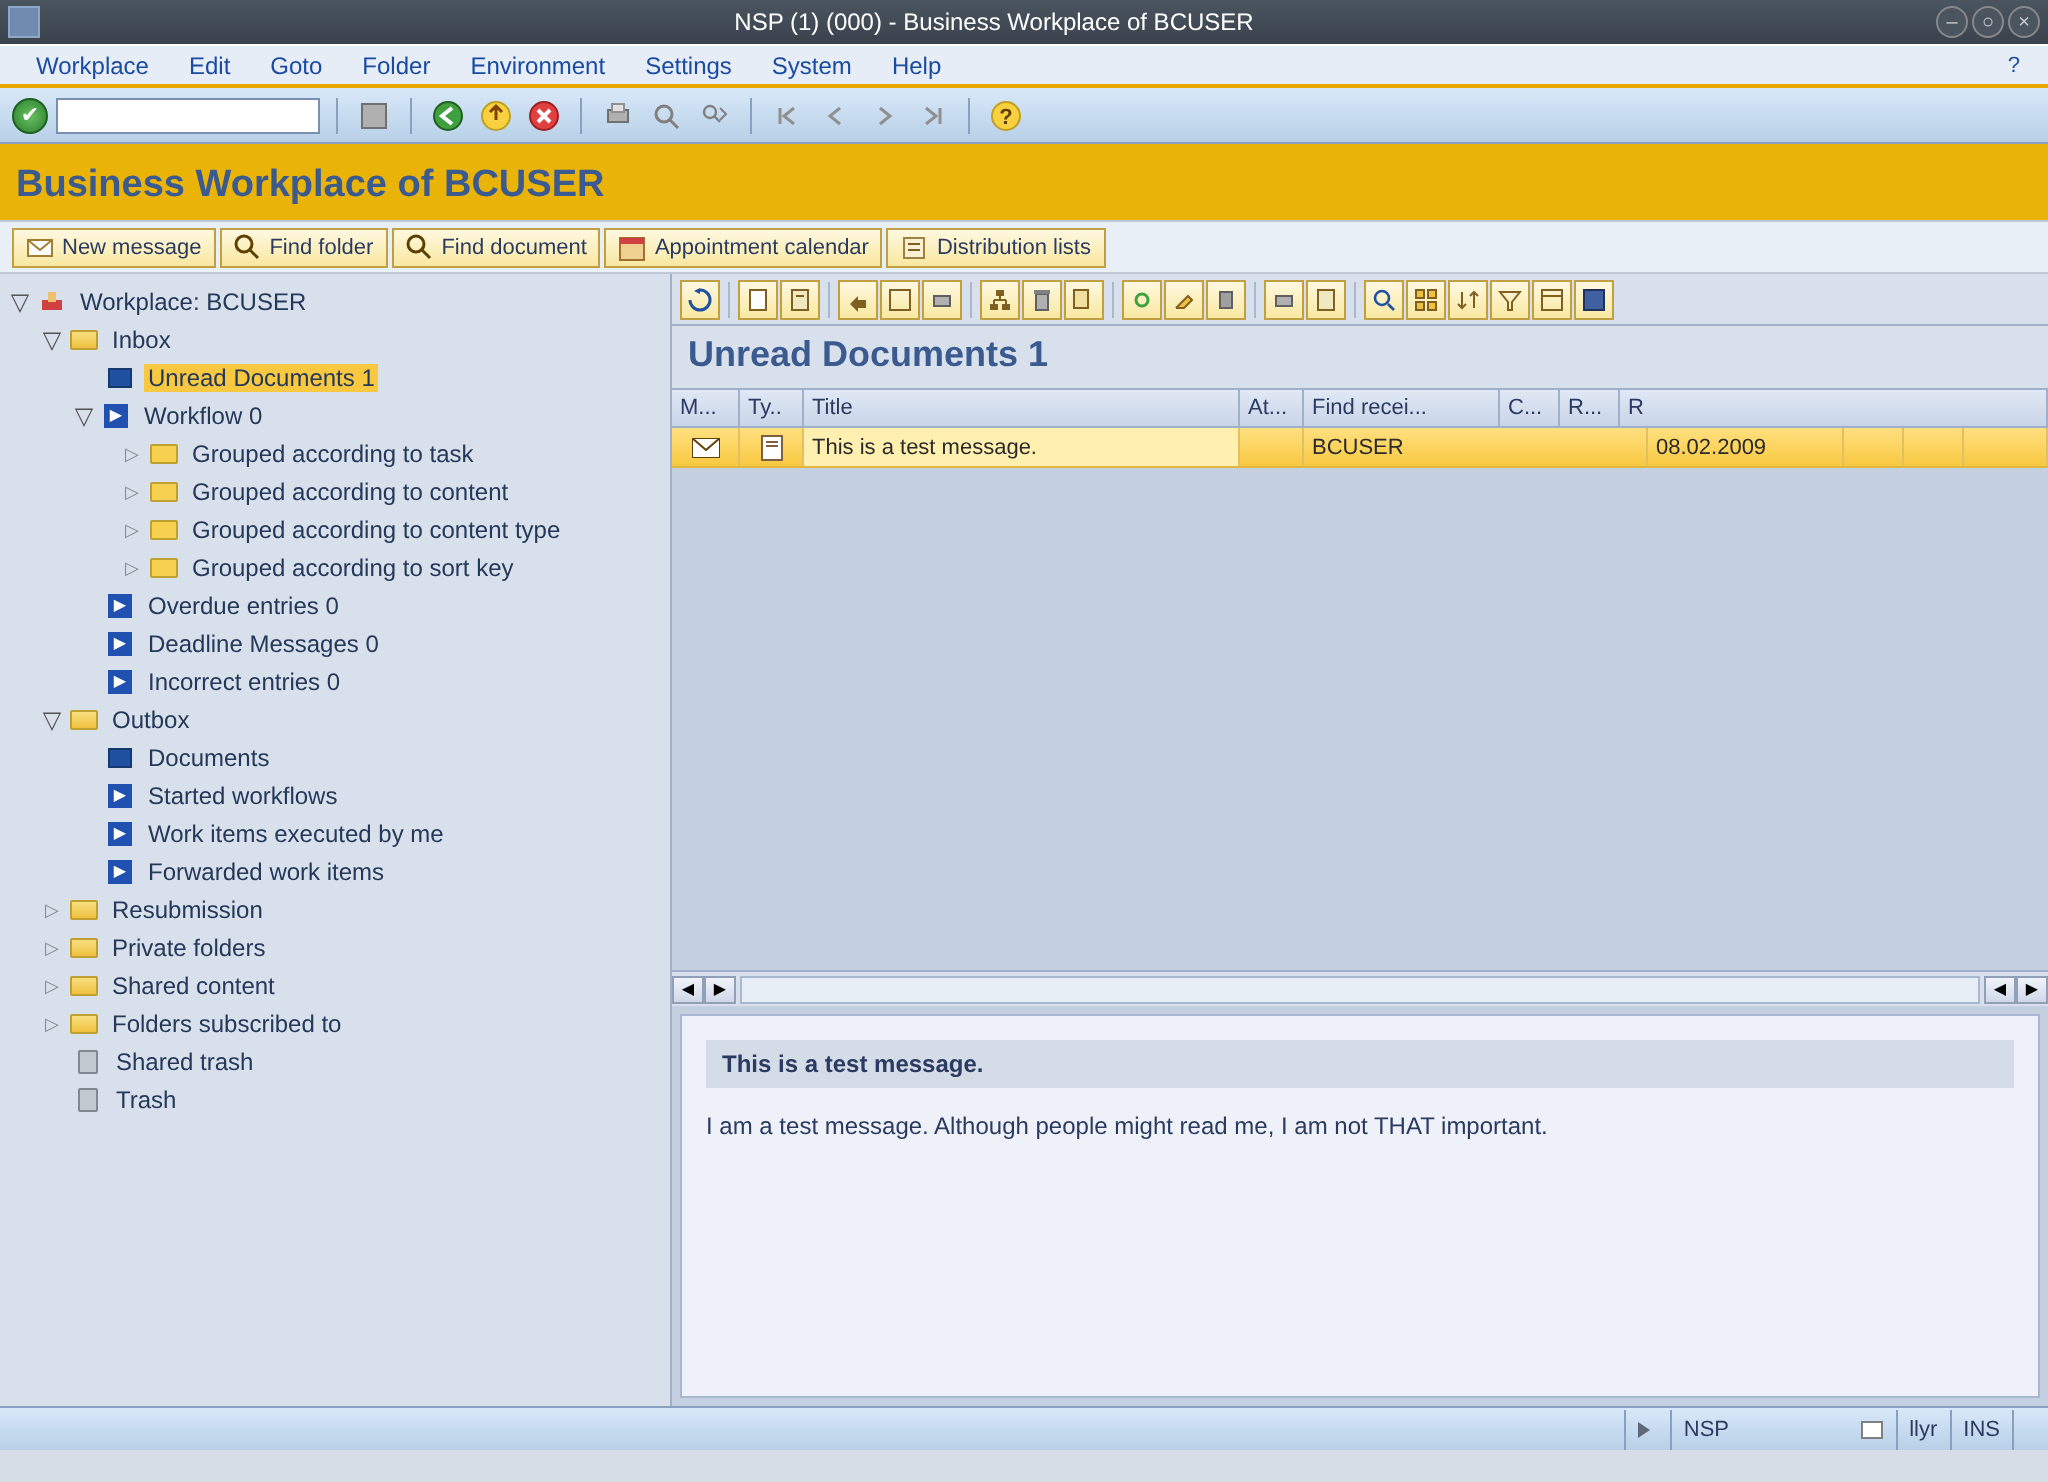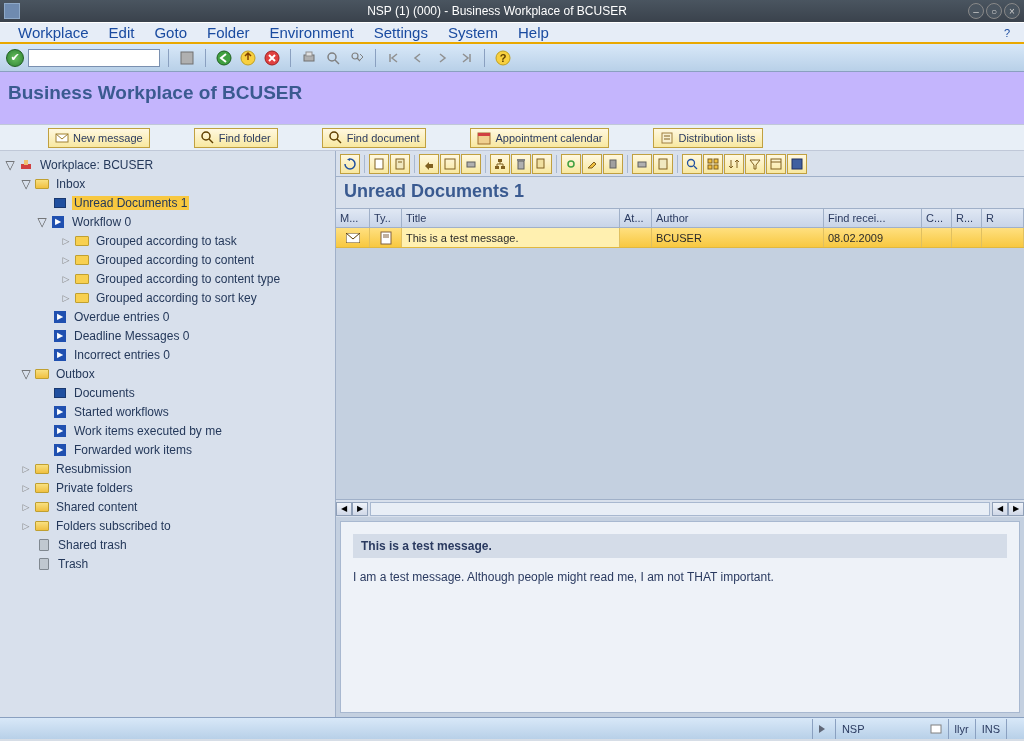--- a/index.html
+++ b/index.html
@@ -3,31 +3,31 @@
 <meta charset="utf-8">
 <style>
 * { box-sizing: border-box; margin: 0; padding: 0; }
 body { font-family: Arial, sans-serif; font-size: 11px; background: #d6dde6; width: 1024px; height: 741px; overflow: hidden; }
 .titlebar { background: linear-gradient(#4a5560, #3a424c); color: #fff; height: 22px; display: flex; align-items: center; padding: 0 4px; }
 .titlebar .appicon { width: 16px; height: 16px; background: #6f8bb0; border: 1px solid #8ea9c8; margin-right: 6px; }
 .titlebar .title { flex: 1; text-align: center; font-size: 12px; }
 .titlebar .winbtns { display: flex; gap: 2px; }
 .titlebar .winbtn { width: 16px; height: 16px; border-radius: 50%; border: 1px solid #888; background: #4a5560; color: #ccc; font-size: 10px; display: flex; align-items: center; justify-content: center; cursor: pointer; }
 .menubar { background: #e6edf7; height: 22px; display: flex; align-items: center; padding: 0 8px; border-top: 1px solid #fff; border-bottom: 2px solid #e9a800; }
-.menubar .mitem { color: #1a4ba0; padding: 0 10px; cursor: pointer; font-size: 15px; }
+.menubar .mitem { color: #1a4ba0; padding: 0 10px; cursor: pointer; font-size: 12px; }
 .menubar .helpmark { margin-left: auto; color: #1a4ba0; padding-right: 6px; cursor: pointer; }
 .toolbar1 { background: linear-gradient(#d8e8f8, #b8d0e8); height: 28px; display: flex; align-items: center; padding: 0 6px; gap: 4px; border-bottom: 1px solid #8aa0c0; }
 .tbtn { width: 20px; height: 20px; display: flex; align-items: center; justify-content: center; cursor: pointer; }
 .greencheck { width: 18px; height: 18px; border-radius: 50%; background: radial-gradient(#6ac060, #2a8030); border: 1px solid #206020; color: #fff; font-size: 11px; display: flex; align-items: center; justify-content: center; }
 .cmdinput { width: 132px; height: 18px; background: #fff; border: 1px solid #7a90b0; }
 .tsep { width: 1px; height: 18px; background: #8aa0c0; margin: 0 4px; }
-.headingbar { background: #c4b5fd; padding: 10px 8px 20px; border-bottom: 1px solid #c0c8d8; }
+.headingbar { background: #eab308; padding: 10px 8px 6px; border-bottom: 1px solid #c0c8d8; }
 .headingbar h1 { color: #3a5a90; font-size: 19px; font-weight: bold; }
 .apptoolbar { background: #e8eff7; height: 26px; display: flex; align-items: center; padding: 0 6px; gap: 2px; border-bottom: 1px solid #c0c8d8; }
-.appbtn { background: linear-gradient(#fff8e0, #f8e8a0); border: 1px solid #c0a040; height: 20px; padding: 0 6px; display: flex; align-items: center; gap: 4px; cursor: pointer; font-size: 11px; color: #2a3a60; margin-left: 42px; }
+.appbtn { background: linear-gradient(#fff8e0, #f8e8a0); border: 1px solid #c0a040; height: 20px; padding: 0 6px; display: flex; align-items: center; gap: 4px; cursor: pointer; font-size: 11px; color: #2a3a60; }
 .appbtn .ic { width: 14px; height: 14px; }
 .splitter { display: flex; height: 566px; }
 .leftpane { width: 336px; background: #d8e0ec; border-right: 1px solid #a0b0c8; overflow: hidden; position: relative; }
 .tree { padding: 4px 2px; font-size: 12px; color: #24385a; }
 .trow { display: flex; align-items: center; height: 19px; padding-left: 4px; cursor: pointer; white-space: nowrap; }
 .trow.selected .label { background: #f8c840; }
 .trow .toggle { width: 12px; text-align: center; color: #555; }
 .trow .ticon { width: 16px; height: 14px; margin: 0 4px 0 2px; display: flex; align-items: center; justify-content: center; }
 .trow .label { padding: 0 2px; }
 .folder { width: 14px; height: 10px; background: #f8d050; border: 1px solid #c0a030; border-radius: 1px; }
@@ -491,21 +491,20 @@
               <rect x="1" y="1" width="10" height="10" fill="#4060a0" stroke="#203060"></rect>
             </svg>
           </div>
       </div>
       <div class="listtitle">Unread Documents 1</div>
       <div class="gridhead">
         <div class="gh" style="width:34px">M...</div>
         <div class="gh" style="width:32px">Ty..</div>
         <div class="gh" style="width:218px">Title</div>
         <div class="gh" style="width:32px">At...</div>
-        <div class="gh" style="width:172px">Author</div>
         <div class="gh" style="width:98px">Find recei...</div>
         <div class="gh" style="width:30px">C...</div>
         <div class="gh" style="width:30px">R...</div>
         <div class="gh" style="flex:1">R</div>
       </div>
       <div class="gridbody">
         <div class="gridrow sel">
           <div class="gc" style="width:34px;justify-content:center">
               <svg width="14" height="10">
                 <rect x="0" y="0" width="14" height="10" fill="#fff" stroke="#604000"></rect>

